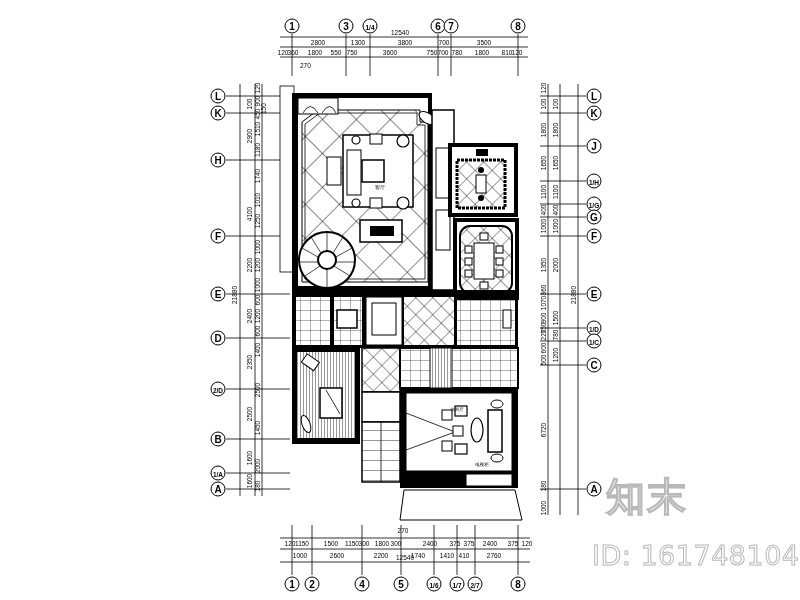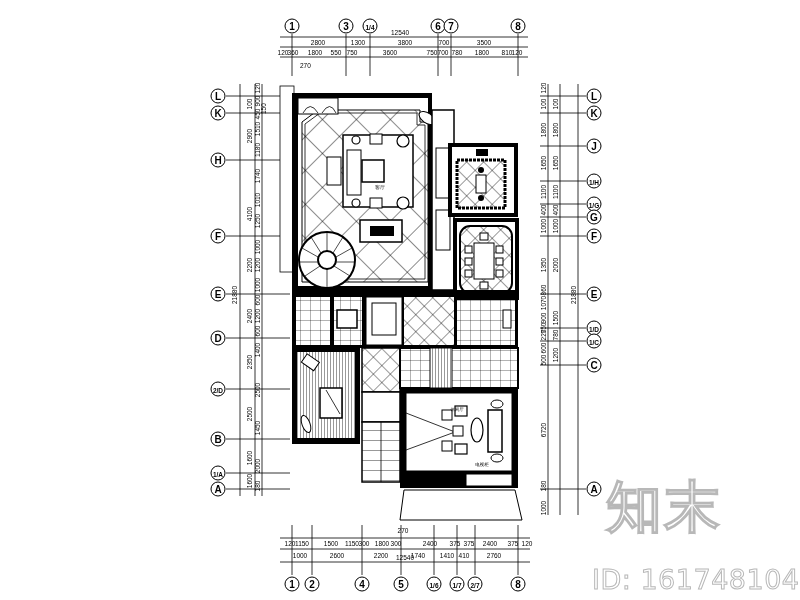--- a/index.html
+++ b/index.html
@@ -2,22 +2,22 @@
 <html><head>
 <meta charset="utf-8">
 <style>
   html, body { margin:0; padding:0; background:#ffffff; }
   body { width:800px; height:600px; position:relative; overflow:hidden; font-family:"Liberation Sans", sans-serif; }
   #canvas { position:absolute; left:0; top:0; width:800px; height:600px; }
   svg text { font-family:"Liberation Sans", sans-serif; fill:#000; }
   .dim { font-size:6.5px; }
   .axis-label { font-size:10px; font-weight:bold; }
   .watermark { position:absolute; color:transparent; -webkit-text-stroke:1px #b8b8b8; font-family:"DejaVu Sans", sans-serif; }
-  .wm-logo { left:606px; top:470px; font-size:56px; letter-spacing:2px; font-weight:bold; }
-  .wm-id { left:592px; top:540px; font-size:27px; letter-spacing:0.5px;margin-top:24px; }
+  .wm-logo { left:606px; top:470px; font-size:39px; letter-spacing:2px; font-weight:bold; }
+  .wm-id { left:592px; top:540px; font-size:27px; letter-spacing:0.5px; }
 </style>
 </head>
 <body>
 
 <svg id="canvas" width="800" height="600" viewBox="0 0 800 600" xmlns="http://www.w3.org/2000/svg">
   <defs>
     <pattern id="diag" width="24" height="24" patternUnits="userSpaceOnUse" patternTransform="rotate(45)">
       <rect width="24" height="24" fill="#fff"></rect>
       <line x1="0" y1="0" x2="0" y2="24" stroke="#000" stroke-width="0.9"></line>
       <line x1="0" y1="0" x2="24" y2="0" stroke="#000" stroke-width="0.9"></line>

